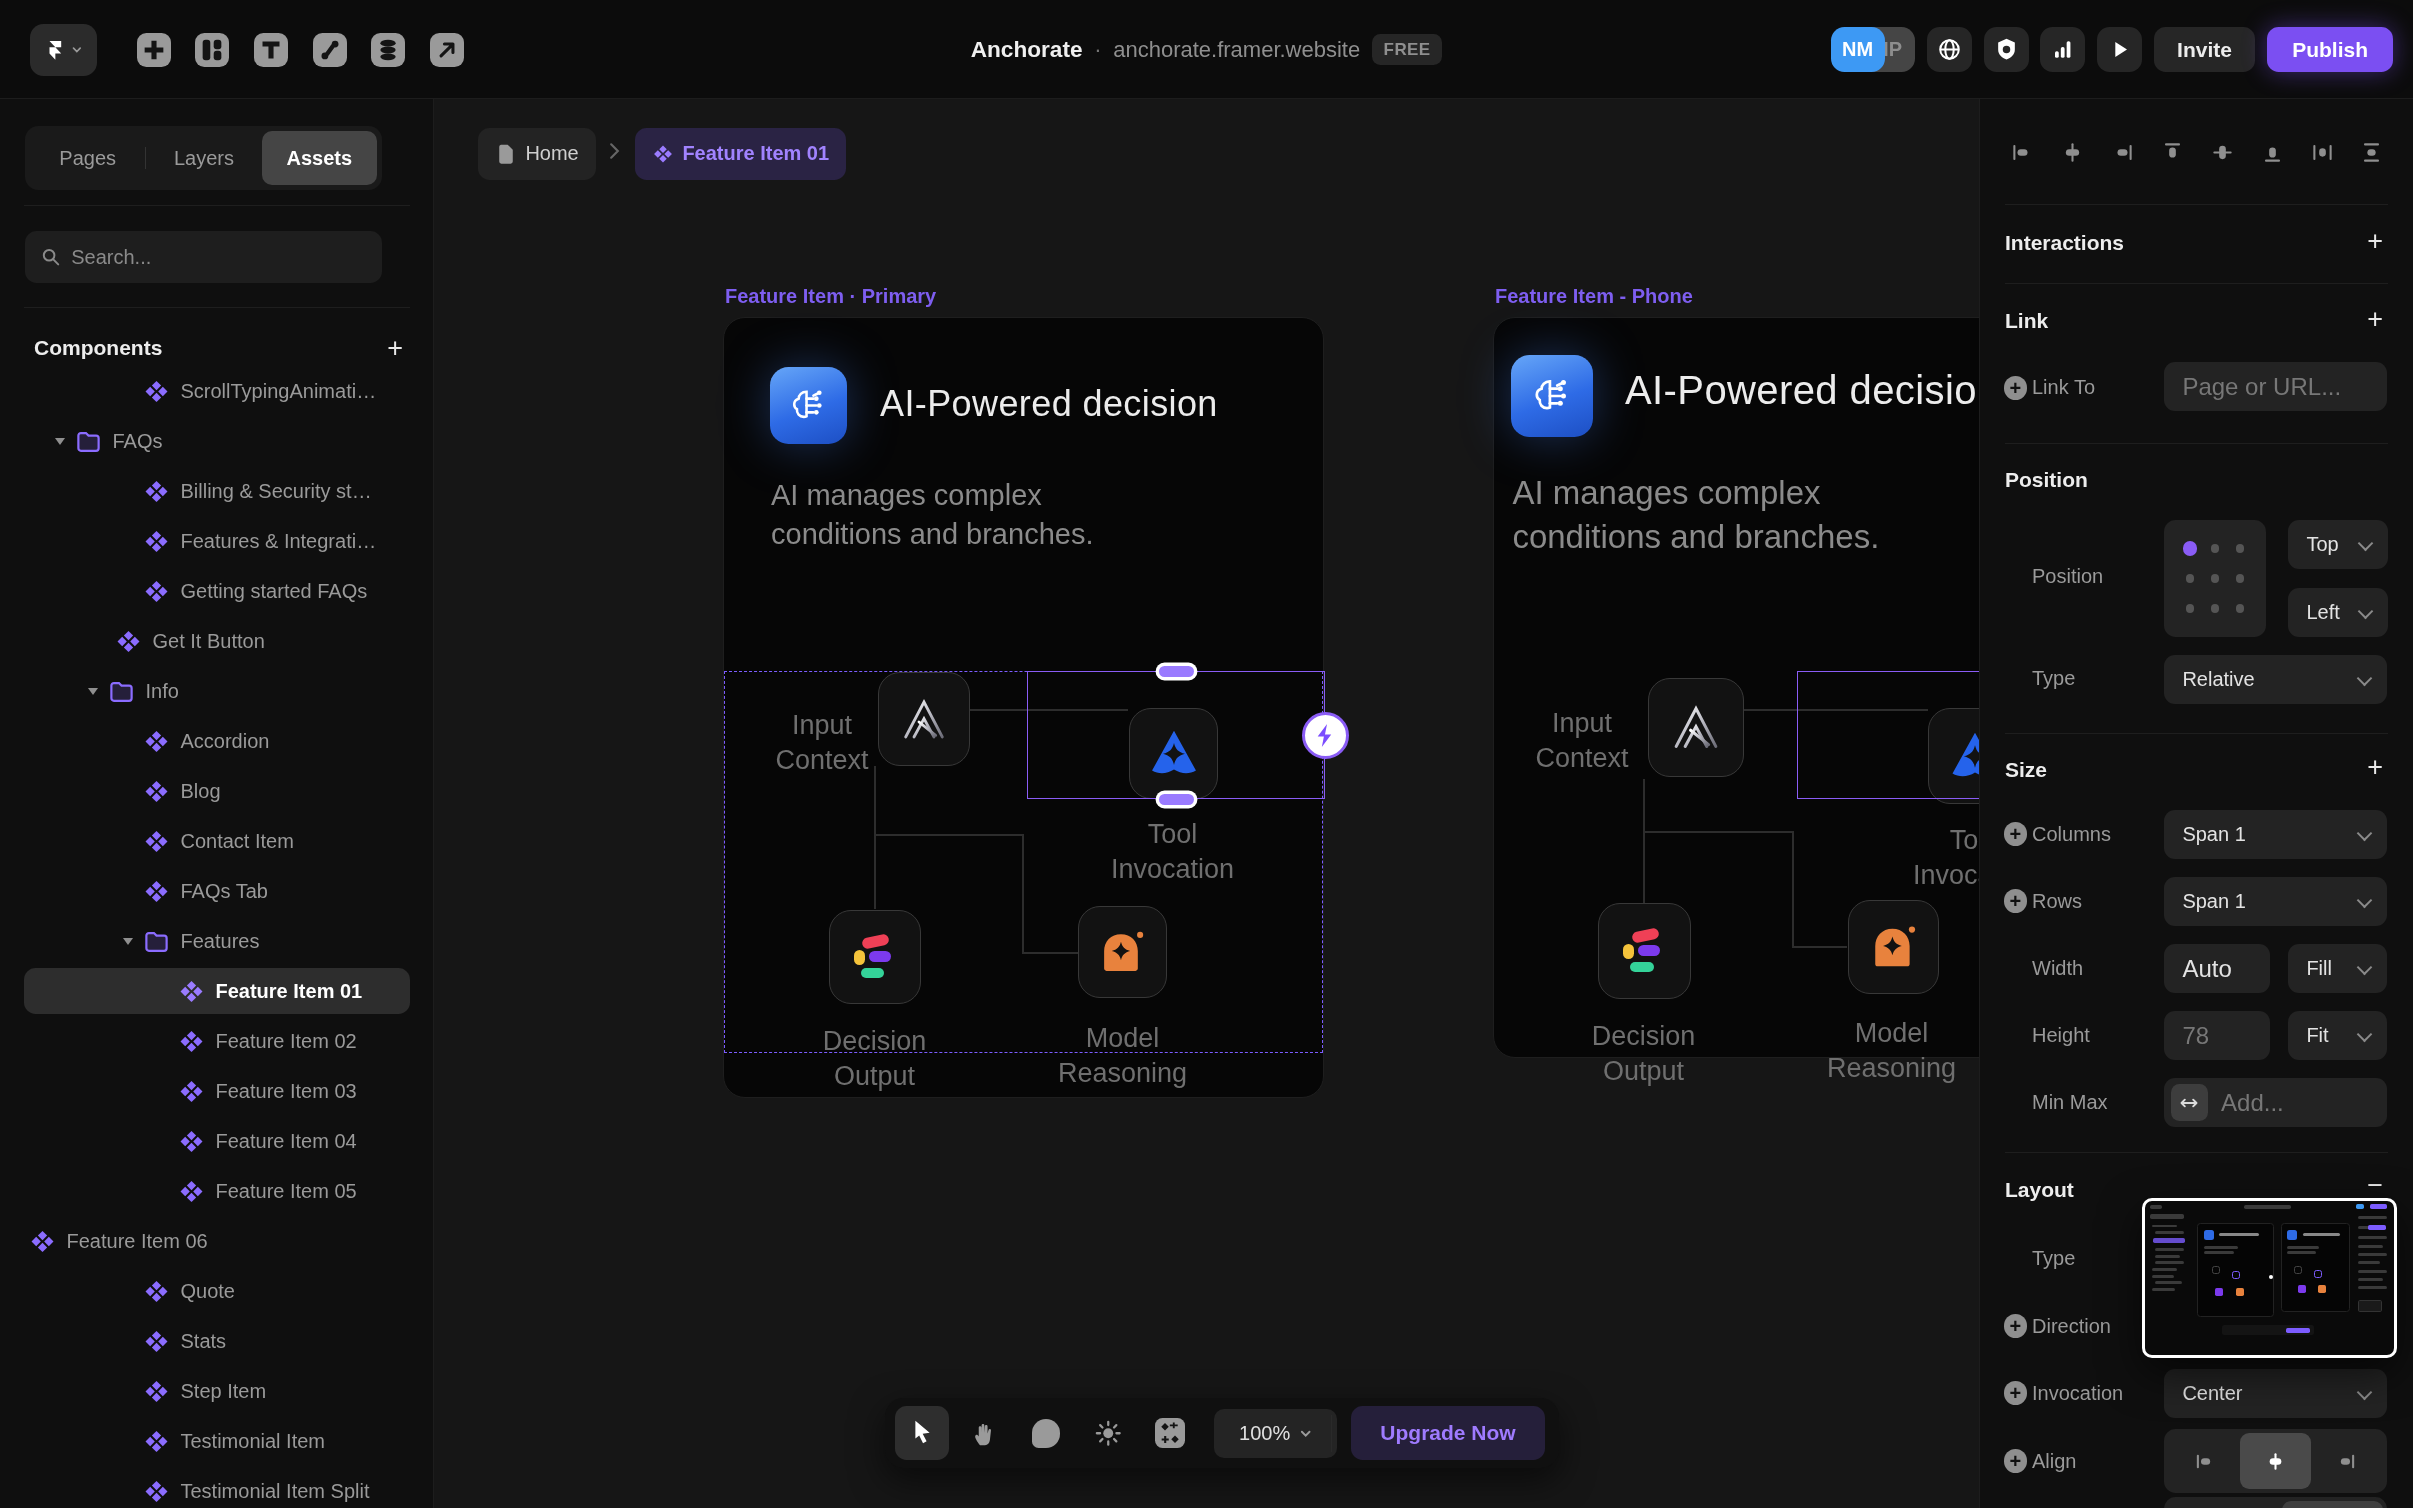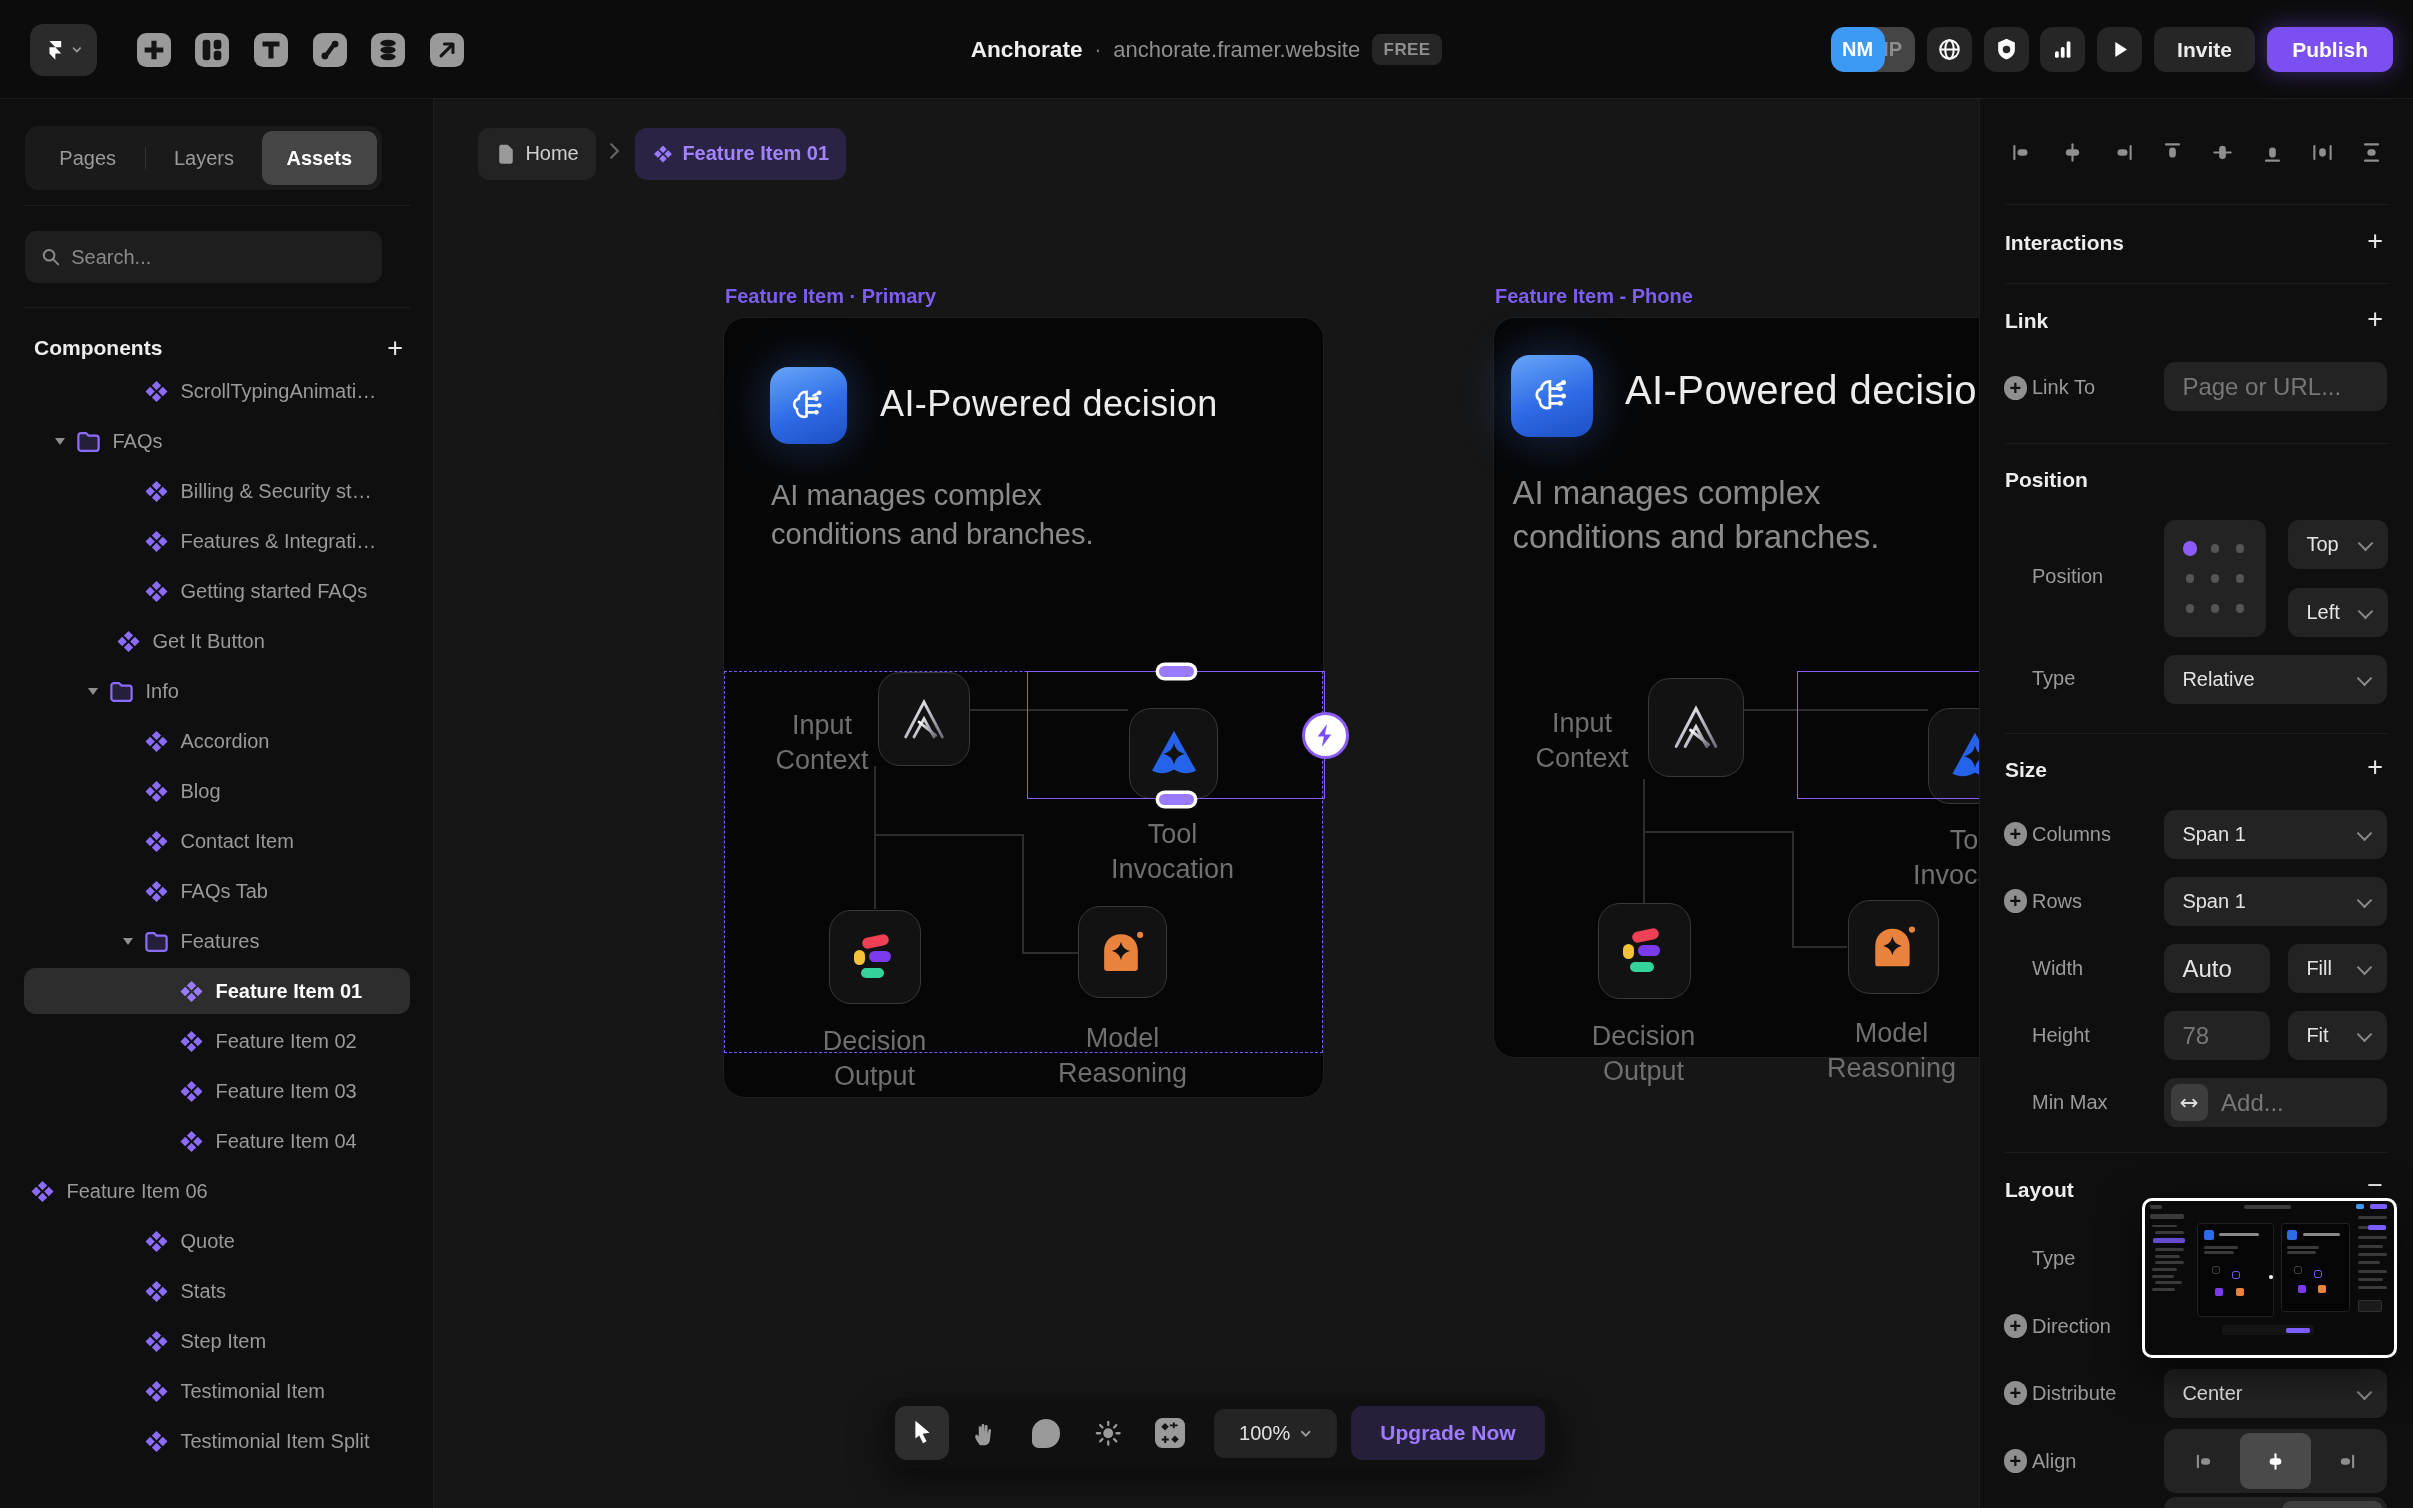--- a/index.html
+++ b/index.html
@@ -447,20 +447,33 @@
     <svg class="t-icon ic-comp" viewBox="0 0 32 32" style="display: block;">
       <g fill="currentColor">
         <path d="M16 3.5l5.5 5.5L16 14.5 10.5 9z"></path>
             <path d="M16 17.5l5.5 5.5L16 28.5 10.5 23z"></path>
         <path d="M2.5 10.5L8 16l-5.5 5.5L-3 16z" transform="translate(6 0)"></path>
         <path d="M23.5 10.5L29 16l-5.5 5.5L18 16z"></path>
           </g>
         </svg>
     <span class="t-label">Feature Item 04</span>
   </div>
+      <div class="tree-row" style="padding-left: 149px;">
+    <span class="caret" style="visibility: hidden;"></span>
+
+    <svg class="t-icon ic-comp" viewBox="0 0 32 32" style="display: block;">
+      <g fill="currentColor">
+        <path d="M16 3.5l5.5 5.5L16 14.5 10.5 9z"></path>
+            <path d="M16 17.5l5.5 5.5L16 28.5 10.5 23z"></path>
+        <path d="M2.5 10.5L8 16l-5.5 5.5L-3 16z" transform="translate(6 0)"></path>
+        <path d="M23.5 10.5L29 16l-5.5 5.5L18 16z"></path>
+          </g>
+        </svg>
+    <span class="t-label">Feature Item 05</span>
+  </div>
       <div class="tree-row" style="">
     <span class="caret" style="visibility: hidden;"></span>
 
     <svg class="t-icon ic-comp" viewBox="0 0 32 32" style="display: block;">
       <g fill="currentColor">
         <path d="M16 3.5l5.5 5.5L16 14.5 10.5 9z"></path>
             <path d="M16 17.5l5.5 5.5L16 28.5 10.5 23z"></path>
         <path d="M2.5 10.5L8 16l-5.5 5.5L-3 16z" transform="translate(6 0)"></path>
         <path d="M23.5 10.5L29 16l-5.5 5.5L18 16z"></path>
           </g>
@@ -867,21 +880,21 @@
     <input style="padding-left: 11.7px;" placeholder="Add...">
   </div>
   <div class="p-div" style="top:1053px"></div>
 
   <div class="p-header" style="top:1079px">Layout</div>
   <div class="p-action" style="top:1073px">−</div>
   <div class="p-label" style="top:1148px">Type</div>
   <div class="oplus" style="top:1215px">+</div>
   <div class="p-label" style="top:1216px">Direction</div>
   <div class="oplus" style="top:1282px">+</div>
-  <div class="p-label" style="top:1283px">Distribute</div>
+  <div class="p-label" style="top:1283px">Invocation</div>
   <div class="ctrl" style="left:184px; top:1270px; width:223px; height:49px">
     <span class="txt">Center</span>
       <span class="dd-chev"></span>
   </div>
   <div class="oplus" style="top:1350px">+</div>
   <div class="p-label" style="top:1351px">Align</div>
   <div class="seg3" style="top:1330px">
     <div>
       <svg width="25" height="25" viewBox="0 0 30 30" fill="#8f8f8f">
           <rect x="7" y="7" width="2.5" height="16" rx="1.2"></rect>

